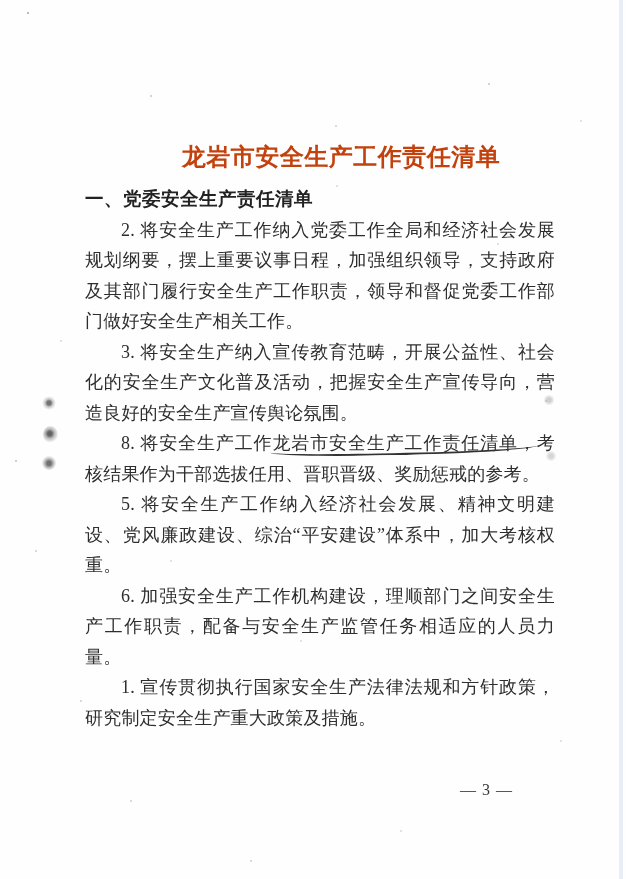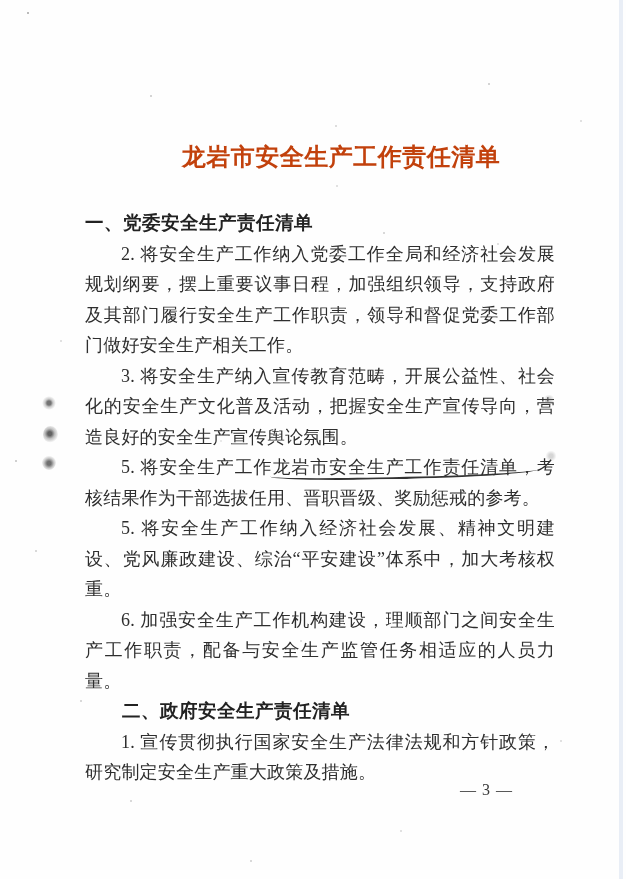--- a/index.html
+++ b/index.html
@@ -38,21 +38,21 @@
     font-size: 24px;
     font-weight: 700;
     letter-spacing: 0.5px;
     color: #c2410c;
     font-family: "Liberation Serif", "DejaVu Serif", serif;
     padding-left: 28px;
   }
   .content {
     position: absolute;
     left: 85px;
-    top: 208px;
+    top: 184px;
     width: 470px;
     font-size: 18px;
     line-height: 30.5px;
   }
   .section-heading {
     margin: 0;
     font-family: "Liberation Sans", "DejaVu Sans", sans-serif;
     font-weight: 700;
     font-size: 18.5px;
     line-height: 30.5px;
@@ -146,27 +146,26 @@
 
   <div class="content">
 
     <h2 class="section-heading">一、党委安全生产责任清单</h2>
 
 
     <p>2. 将安全生产工作纳入党委工作全局和经济社会发展规划纲要，摆上重要议事日程，加强组织领导，支持政府及其部门履行安全生产工作职责，领导和督促党委工作部门做好安全生产相关工作。</p>
 
     <p>3. 将安全生产纳入宣传教育范畴，开展公益性、社会化的安全生产文化普及活动，把握安全生产宣传导向，营造良好的安全生产宣传舆论氛围。</p>
 
-    <p><span>5. 将安全生产工作</span><span class="u-hand">龙岩市安全生产工作责任清单，</span><span>考核结果作为干部选拔任用、晋职晋级、奖励惩戒的参考。</span></p>
+    <p><span>8. 将安全生产工作</span><span class="u-hand">龙岩市安全生产工作责任清单，</span><span>考核结果作为干部选拔任用、晋职晋级、奖励惩戒的参考。</span></p>
 
     <p>5. 将安全生产工作纳入经济社会发展、精神文明建设、党风廉政建设、综治“平安建设”体系中，加大考核权重。</p>
 
     <p>6. 加强安全生产工作机构建设，理顺部门之间安全生产工作职责，配备与安全生产监管任务相适应的人员力量。</p>
 
-    <h2 class="section-heading indented">二、政府安全生产责任清单</h2>
 
     <p>1. 宣传贯彻执行国家安全生产法律法规和方针政策，研究制定安全生产重大政策及措施。</p>
 
   </div>
 
   <div class="page-number">— 3 —</div>
 
   <div class="smudge smudge-a"></div>
   <div class="smudge smudge-b"></div>
   <div class="smudge smudge-c"></div>

